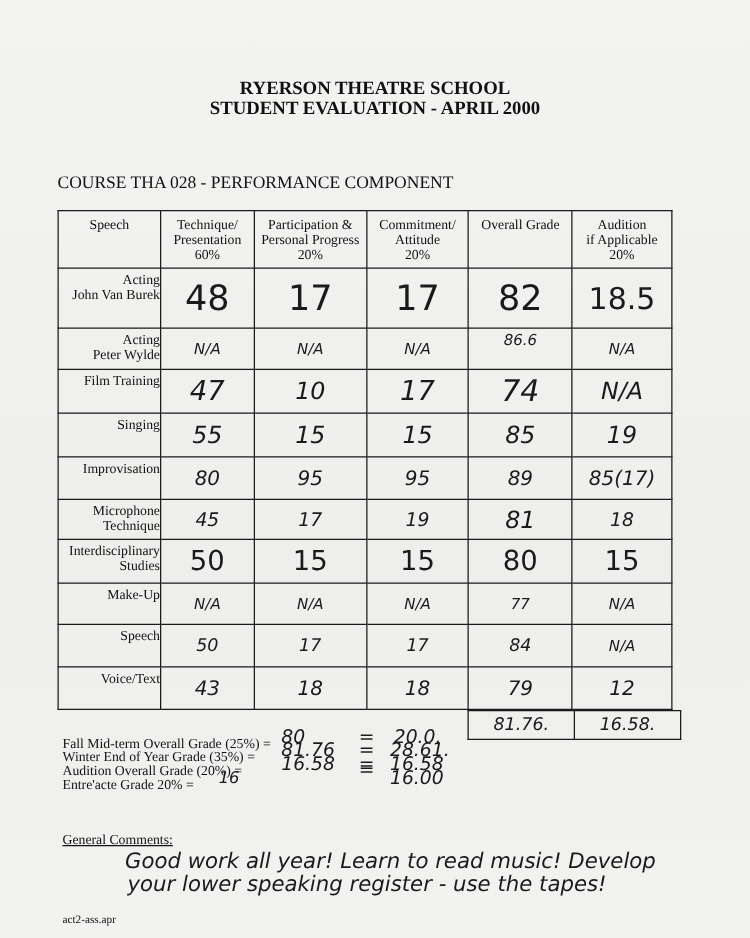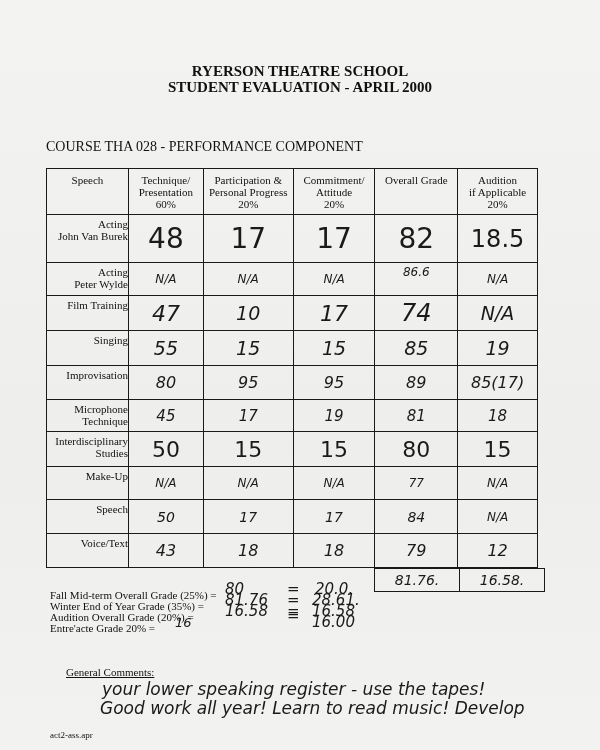--- a/index.html
+++ b/index.html
@@ -66,21 +66,21 @@
       border: 1.5px solid #1a1a1a; width: 82px; height: 20px;
       text-align: center; font-size: 14px;
     }
     .calc {
       position: absolute; left: 50px; top: 590px; font-size: 11px; line-height: 11px;
     }
     .calc .row { position: relative; height: 11px; white-space: nowrap; }
     .calc .label { display: inline-block; }
     .calc .h { position: absolute; font-size: 15px; top: -6px; }
     .comments-label {
-      position: absolute; left: 50px; top: 666px; font-size: 11px; text-decoration: underline; margin-left: 16px;
+      position: absolute; left: 50px; top: 666px; font-size: 11px; text-decoration: underline;
     }
     .comments {
       position: absolute; left: 100px; top: 680px; font-size: 17px; line-height: 19px;
       width: 460px;
     }
     .footer {
       position: absolute; left: 50px; top: 730px; font-size: 9px;
     }
   </style>
 </head>
@@ -191,21 +191,21 @@
     </tr>
 
     <tr style="height:32px">
       <td class="course">
             <div>Microphone</div>
             <div>Technique</div>
           </td>
       <td class="val"><span class="hand" style="font-size:15px">45</span></td>
       <td class="val"><span class="hand" style="font-size:15px">17</span></td>
       <td class="val"><span class="hand" style="font-size:15px">19</span></td>
-      <td class="val"><span class="hand" style="font-size:15px">81</span></td>
+      <td class="val"><span class="hand" style="font-size:19px">81</span></td>
       <td class="val"><span class="hand" style="font-size:15px">18</span></td>
     </tr>
 
     <tr style="height:35px">
       <td class="course">
             <div>Interdisciplinary</div>
             <div>Studies</div>
           </td>
       <td class="val"><span class="hand" style="font-size:22px;font-style:normal">50</span></td>
       <td class="val"><span class="hand" style="font-size:22px;font-style:normal">15</span></td>
@@ -280,18 +280,18 @@
     <div class="row">
       <span class="label">Entre'acte Grade 20% =</span>
       <span class="h hand" style="left:125px;font-size:13px">16</span>
       <span class="h hand" style="left:237px;top:-12px">=</span>
       <span class="h hand" style="left:262px">16.00</span>
     </div>
   </div>
 
   <div class="comments-label">General Comments:</div>
   <div class="comments hand">
+    <div>Good work all year! Learn to read music! Develop</div>
     <div style="padding-left:2px">your lower speaking register - use the tapes!</div>
-    <div>Good work all year! Learn to read music! Develop</div>
   </div>
 
   <div class="footer">act2-ass.apr</div>
 </div>
 
 </body></html>

